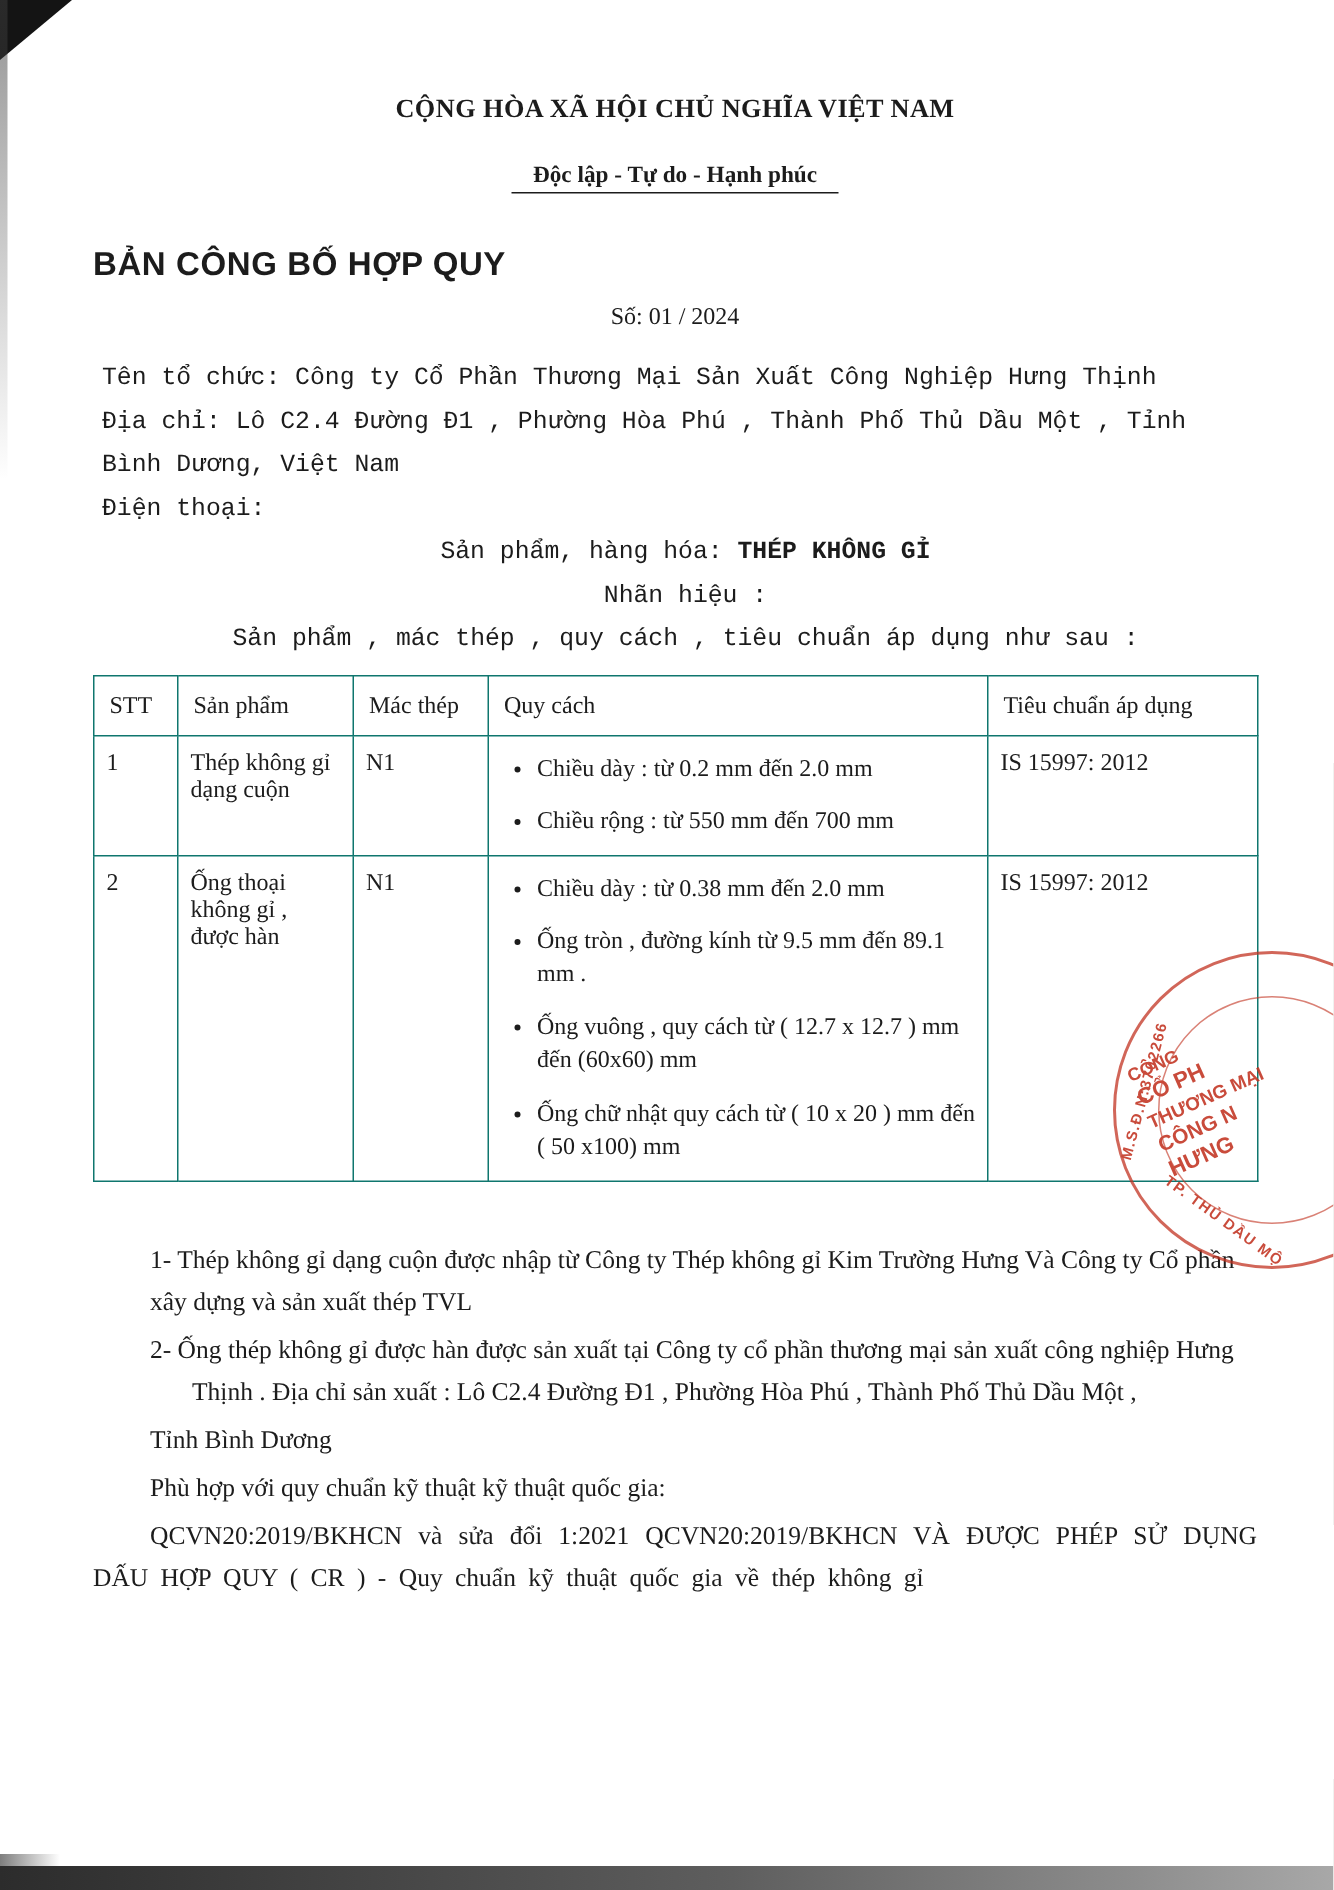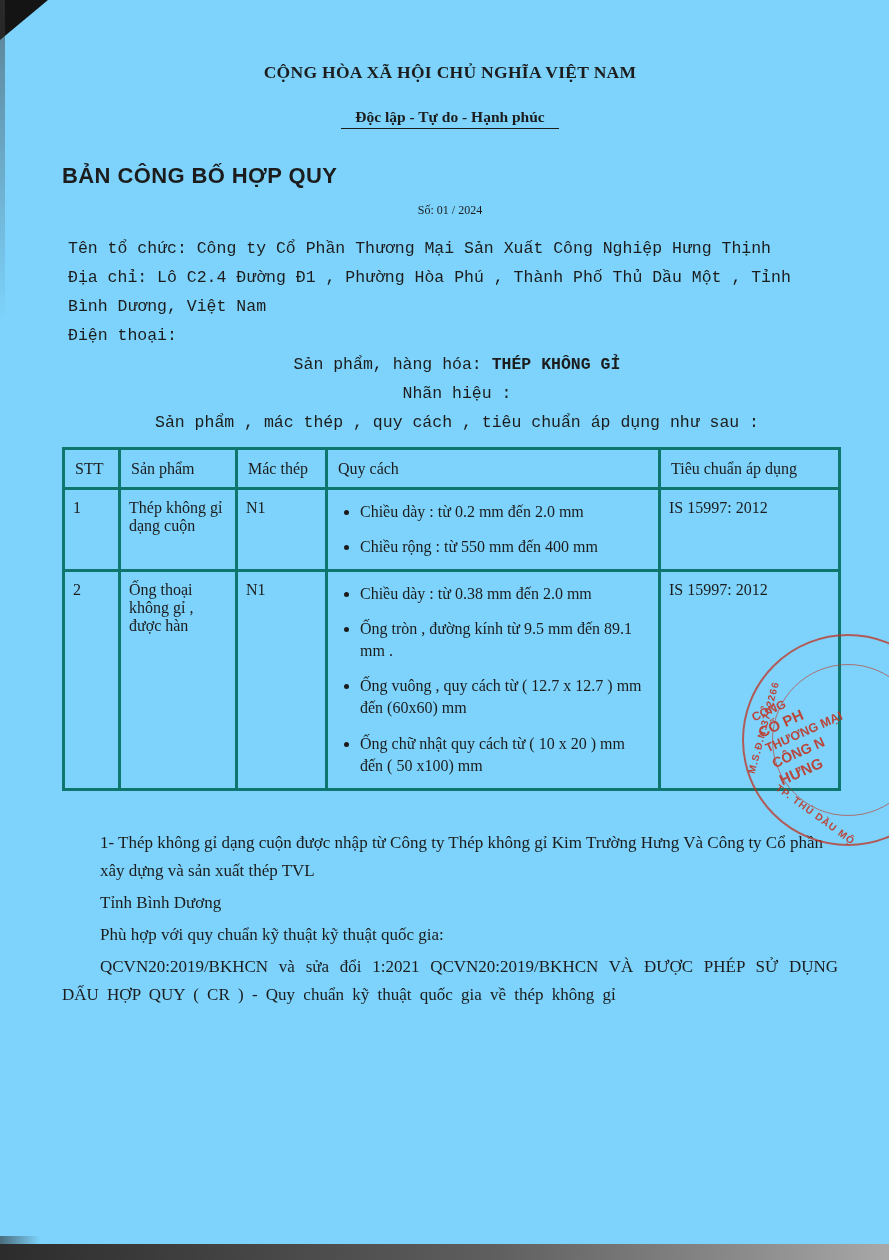--- a/index.html
+++ b/index.html
@@ -2,21 +2,21 @@
 <html><head>
 <meta charset="utf-8">
 <style>
   * { margin: 0; padding: 0; box-sizing: border-box; }
   html, body { background: #e8e8e4; }
   .page {
     position: relative;
     width: 889px;
     height: 1260px;
     margin: 0 auto;
-    background: #7dd3fc;
+    background: #ffffff;
     overflow: hidden;
     font-family: "Liberation Serif", "DejaVu Serif", serif;
     color: #1c1c1c;
   }
   
   .corner-artifact {
     position: absolute; top: 0; left: 0;
     width: 0; height: 0;
     border-top: 40px solid #141414;
     border-right: 48px solid transparent;
@@ -43,36 +43,36 @@
     font-weight: bold; font-size: 15.5px;
     border-bottom: 1.6px solid #1c1c1c;
     padding: 0 14px 2px 14px;
     text-align: right;
   }
   .doc-title {
     margin-top: 34px; text-align: left;
     font-family: "Liberation Sans", "DejaVu Sans", sans-serif;
     font-weight: bold; font-size: 22px; letter-spacing: .4px;
   }
-  .doc-number { margin-top: 14px; text-align: center; font-size: 12px; }
+  .doc-number { margin-top: 14px; text-align: center; font-size: 16px; }
 
   .info { margin-top: 16px; font-size: 16.5px; line-height: 29px; font-family: Liberation Mono, monospace; }
   .info p { margin-left: 6px; }
   .info p.indented { margin-left: 14px; text-align: center; }
   .product-value { font-weight: bold; }
 
   table.products {
     margin-top: 10px;
     border-collapse: collapse;
     width: 776px;
     font-size: 16px;
     table-layout: fixed;
   }
   table.products th, table.products td {
-    border: 3px solid #0f766e;
+    border: 1px solid #0f766e;
     vertical-align: top;
     padding: 9px 8px;
     font-weight: normal;
     text-align: left;
   }
   table.products th { vertical-align: middle; height: 40px; padding: 6px 10px; }
   col.c-stt { width: 56px; }
   col.c-sp  { width: 117px; }
   col.c-mt  { width: 90px; }
   col.c-qc  { width: 333px; }
@@ -177,21 +177,21 @@
         </tr>
       </thead>
       <tbody>
         <tr>
           <td class="center">1</td>
           <td>Thép không gỉ dạng cuộn</td>
           <td class="grade">N1</td>
           <td>
             <ul class="spec-list">
               <li>Chiều dày : từ 0.2 mm đến 2.0 mm</li>
-              <li>Chiều rộng : từ 550 mm đến 400 mm</li>
+              <li>Chiều rộng : từ 550 mm đến 700 mm</li>
             </ul>
           </td>
           <td>IS 15997: 2012</td>
         </tr>
         <tr>
           <td class="center">2</td>
           <td>Ống thoại không gỉ , được hàn</td>
           <td class="grade">N1</td>
           <td>
             <ul class="spec-list">
@@ -201,20 +201,21 @@
               <li>Ống chữ nhật quy cách từ ( 10 x 20 ) mm đến ( 50 x100) mm</li>
             </ul>
           </td>
           <td>IS 15997: 2012</td>
         </tr>
       </tbody>
     </table>
 
     <div class="notes">
       <p class="note-1">1-  Thép không gỉ dạng cuộn được nhập từ Công ty Thép không gỉ Kim Trường Hưng Và Công ty Cổ phần xây dựng và sản xuất thép TVL</p>
+      <p class="note-2">2-  Ống thép không gỉ được hàn được sản xuất tại Công ty cổ phần thương mại sản xuất công nghiệp Hưng Thịnh . Địa chỉ sản xuất : Lô C2.4 Đường Đ1 , Phường Hòa Phú , Thành Phố Thủ Dầu Một ,</p>
       <p class="province">Tỉnh Bình Dương</p>
       <p class="conformity">Phù hợp với quy chuẩn kỹ thuật kỹ thuật quốc gia:</p>
       <p class="regulation">QCVN20:2019/BKHCN  và  sửa  đổi  1:2021  QCVN20:2019/BKHCN  VÀ  ĐƯỢC PHÉP SỬ DỤNG DẤU HỢP QUY ( CR ) -  Quy chuẩn kỹ thuật quốc gia về thép không gỉ</p>
     </div>
 
   </div>
 
   <div class="stamp">
     <div class="ring-outer"></div>
     <div class="ring-inner"></div>

